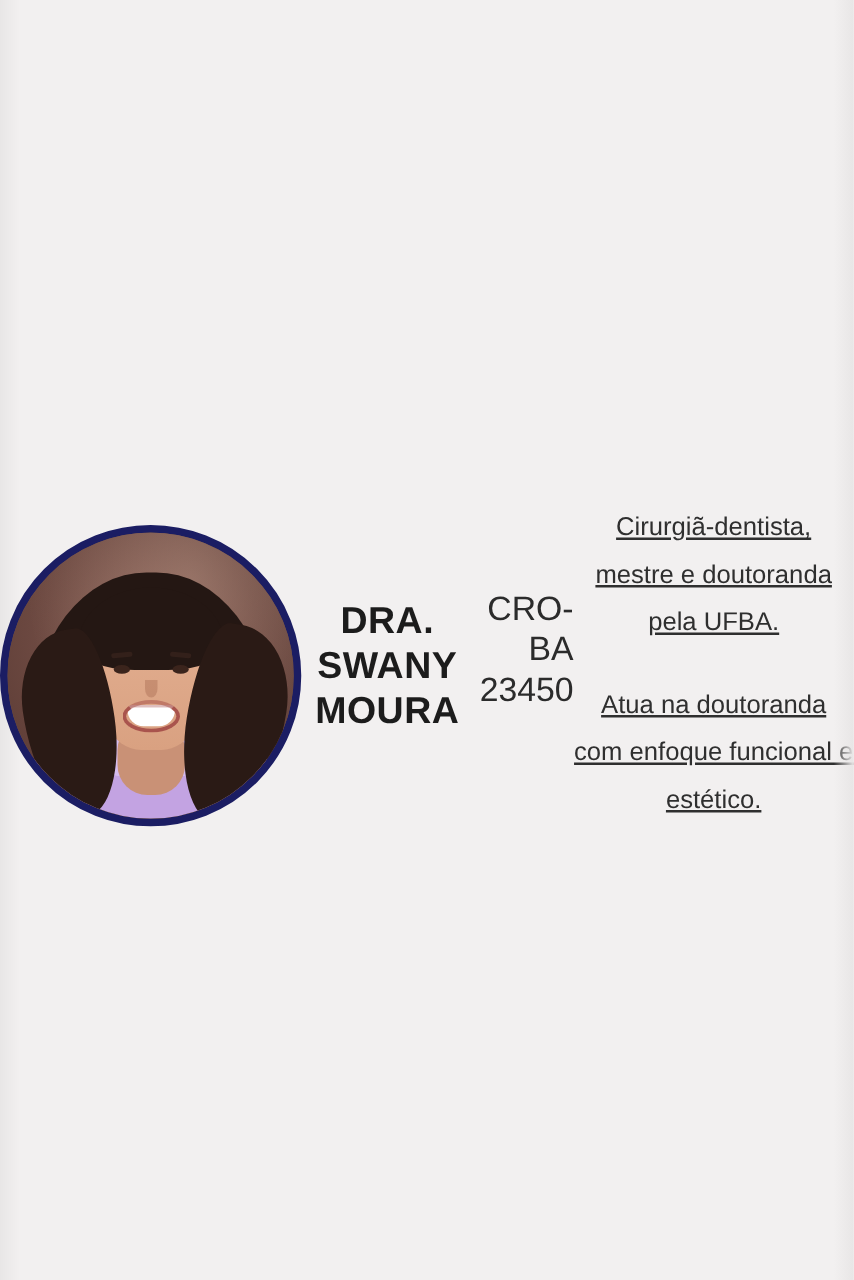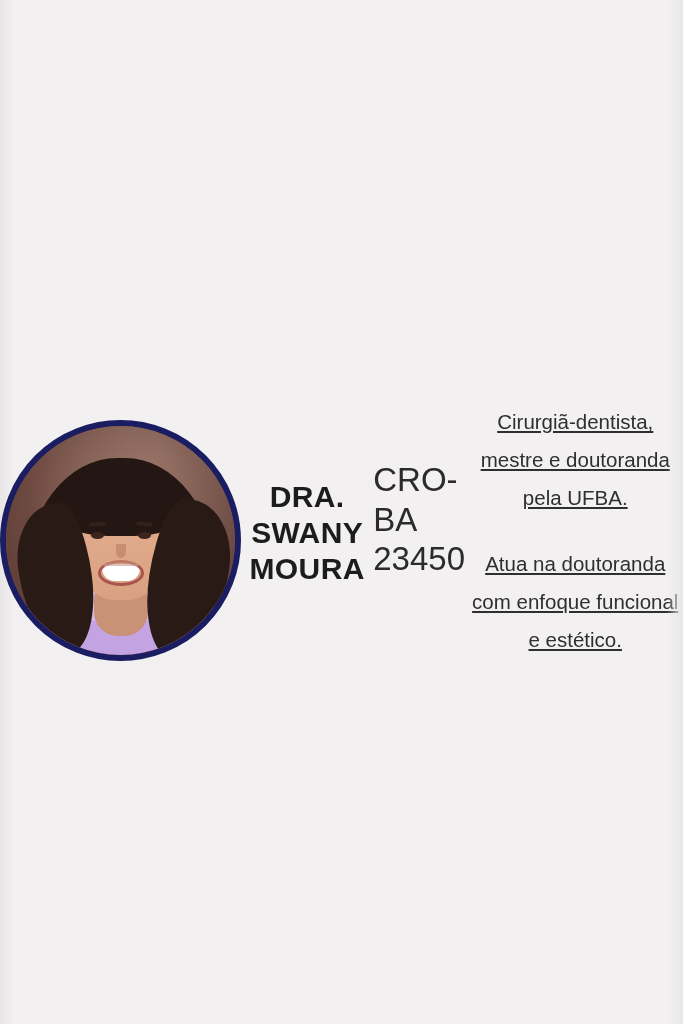--- a/index.html
+++ b/index.html
@@ -212,24 +212,24 @@
     font-size: 30px;
     font-weight: 700;
     letter-spacing: 0.4px;
     color: #1c1c1c;
     text-align: center;
     line-height: 1.2;
   }
 
   .cro {
     margin-top: 15px;
-    font-size: 33px;
+    font-size: 27px;
     font-weight: 400;
     color: #2b2b2b;
-    text-align: left;
+    text-align: right;
     line-height: 1.2;
   }
 
   .bio {
     margin-top: 38px;
     width: 520px;
     text-align: center;
     font-size: 20.5px;
     line-height: 1.85;
     color: #2f2f2f;

